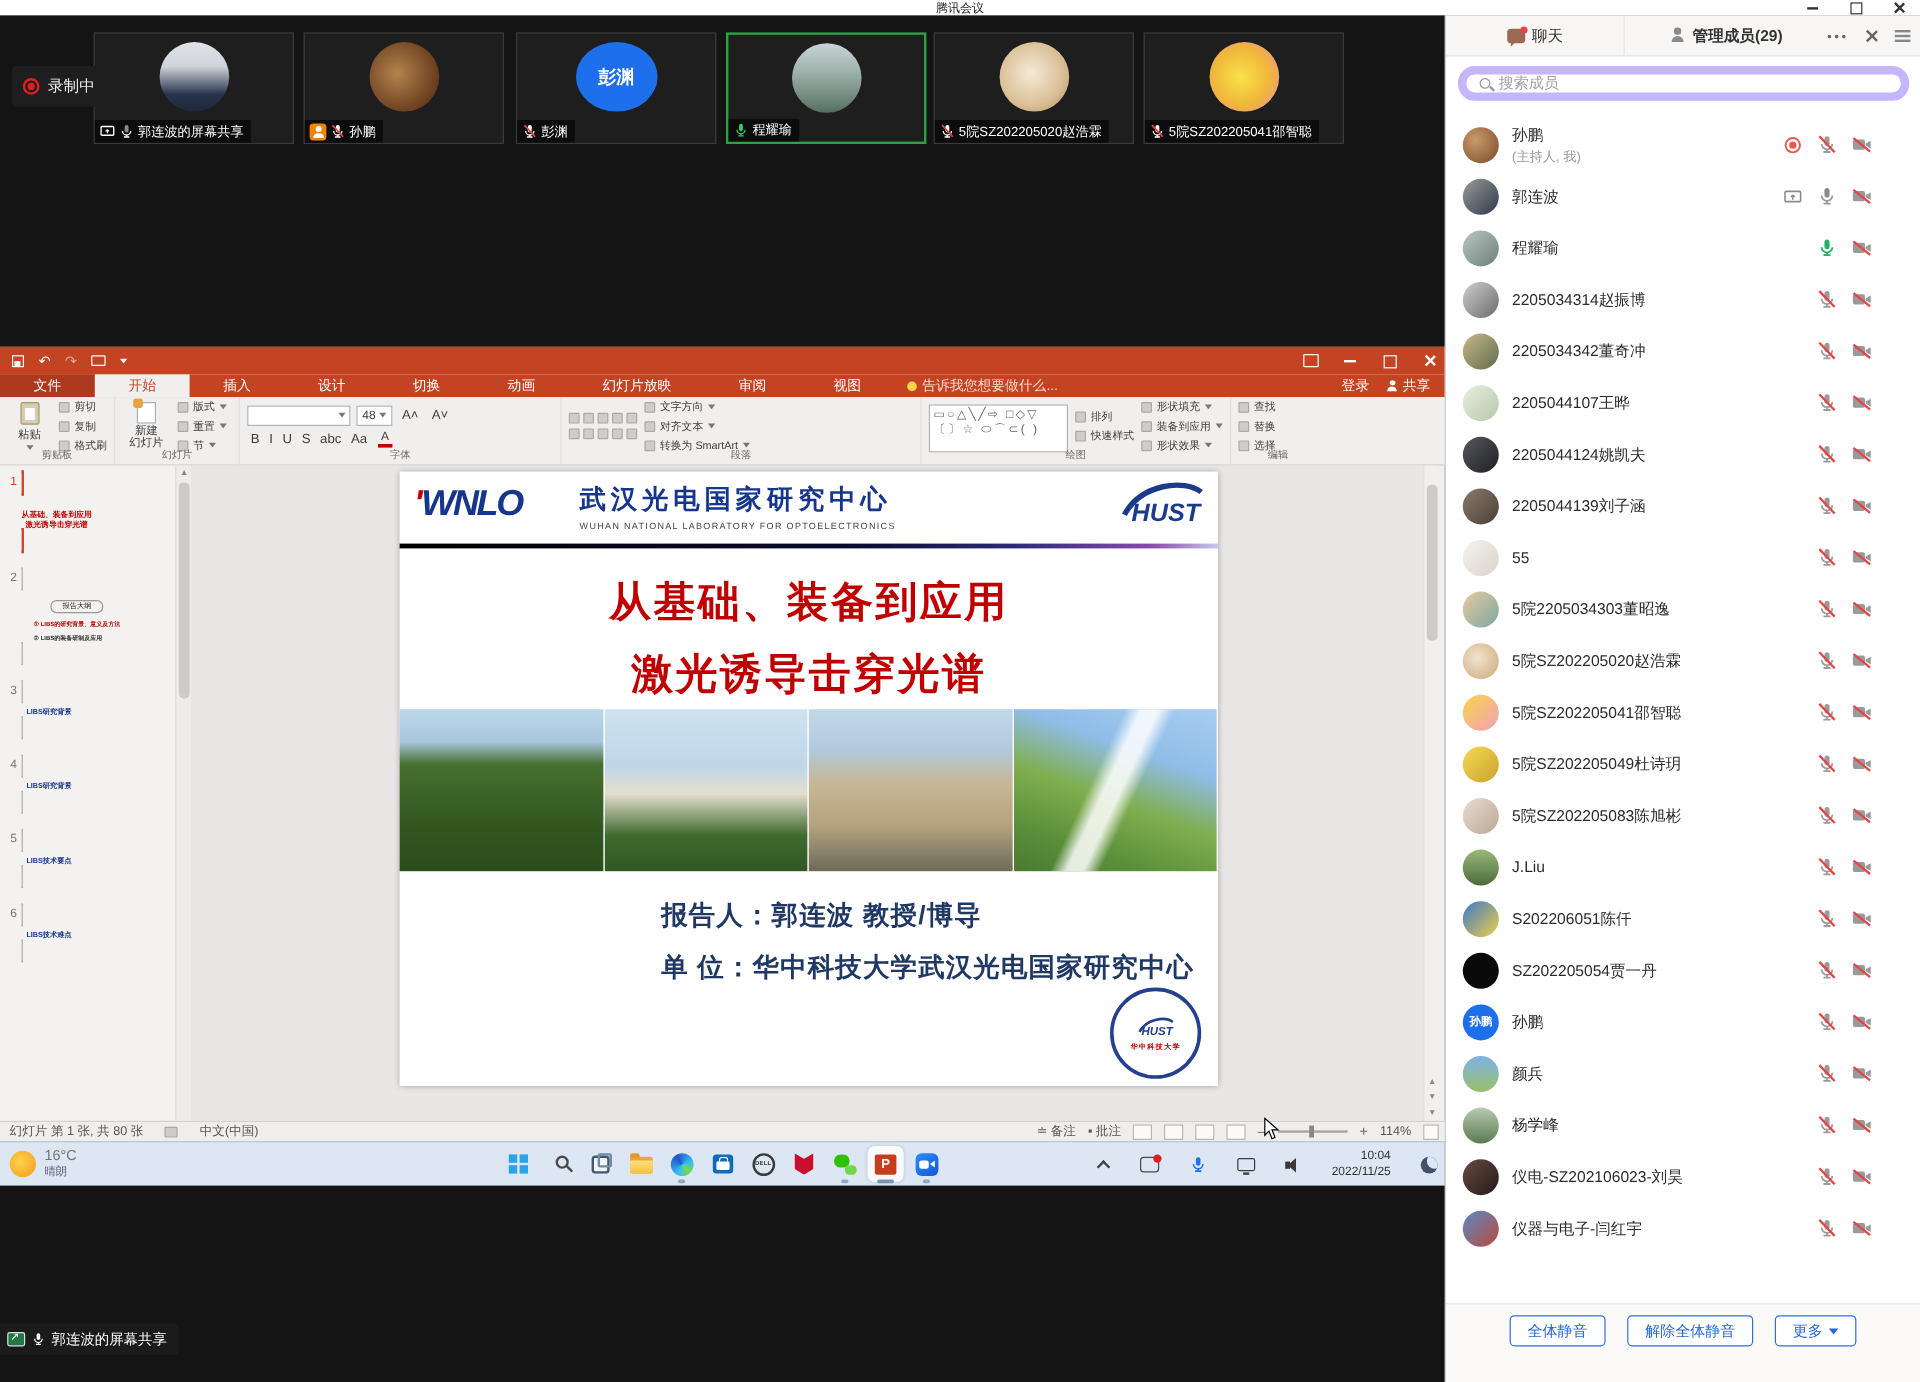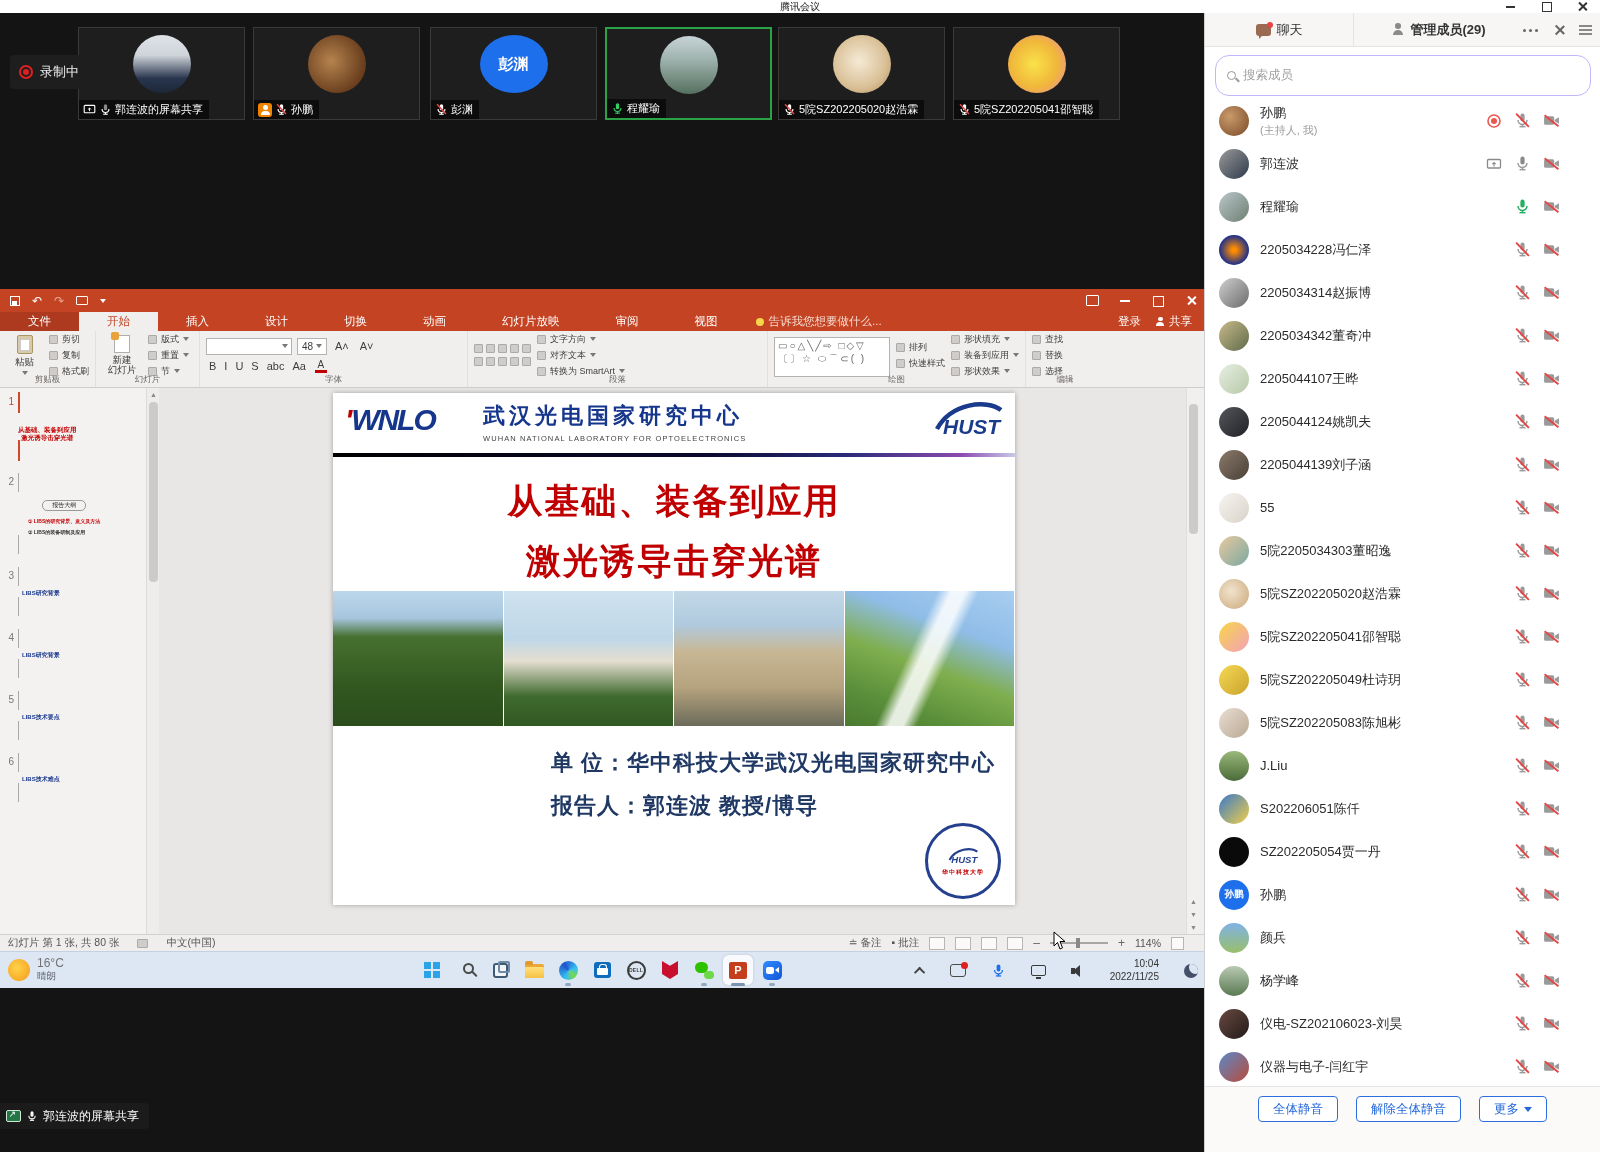--- a/index.html
+++ b/index.html
@@ -152,21 +152,21 @@
 .seal{position:absolute;right:14px;bottom:6px;width:76px;height:76px;border-radius:50%;border:3px solid #24408e;display:flex;flex-direction:column;align-items:center;justify-content:center;gap:2px}
 .seal-cn{font-size:6px;color:#C00000;font-weight:bold;letter-spacing:1px}
 
 #slide-scroll{position:absolute;left:1186px;top:99px;width:13px;height:546px;background:#F2F0EF;border-left:1px solid #E0DEDC}
 #slide-scroll .sb-thumb{position:absolute;left:2px;top:16px;width:9px;height:130px;background:#CDCBC9;border-radius:4px}
 #slide-scroll .sb-bot{position:absolute;bottom:0;left:0;display:flex;flex-direction:column}
 
 
 #ppt-status{position:absolute;left:0;top:645px;width:100%;height:17px;background:#F0EEED;border-top:1px solid #D4D2D0;display:flex;align-items:center;font-size:10.5px;color:#555}
 #status-left{display:flex;align-items:center;gap:18px;padding-left:8px}
-#status-right{margin-left:auto;display:flex;align-items:center;gap:10px;padding-right:20px}
+#status-right{margin-left:auto;display:flex;align-items:center;gap:10px;padding-right:5px}
 .view-btn{width:16px;height:13px;border:1px solid #b8b6b4;background:#fbfaf9;cursor:pointer}
 .zoom-track{width:58px;height:1.5px;background:#a8a6a4;position:relative}
 .zoom-thumb{position:absolute;left:26px;top:-4px;width:4px;height:10px;background:#8a8886}
 .zoom-pm{font-size:12px;color:#666;cursor:pointer}
 #cursor{position:absolute;left:1053px;top:642px;z-index:5;pointer-events:none}
 
 
 #taskbar{position:absolute;left:0;top:951px;width:1204px;height:37px;background:#DCE7F3;border-top:1px solid rgba(180,195,215,.6)}
 #weather{position:absolute;left:8px;top:4px;display:flex;align-items:center;gap:7px}
 .sun{width:22px;height:22px;border-radius:50%;background:radial-gradient(circle at 40% 40%,#ffd24a,#f59a1a)}
@@ -233,21 +233,21 @@
 .member-ic::before{content:"";position:absolute;left:4px;top:0;width:5.5px;height:5.5px;border-radius:50%;background:#8a8a8a}
 .member-ic::after{content:"";position:absolute;left:1.5px;top:6.5px;width:10.5px;height:5.5px;border-radius:5px 5px 0 0;background:#8a8a8a}
 #p-header-right{margin-left:auto;display:flex;align-items:center;gap:14px;padding-right:8px}
 .dots3{width:16px;height:4px;position:relative;cursor:pointer}
 .dots3::after{content:"";position:absolute;left:0;top:1px;width:3px;height:3px;border-radius:50%;background:#666;box-shadow:6px 0 0 #666,12px 0 0 #666}
 .x-close{width:12px;height:12px;position:relative;cursor:pointer}
 .x-close::before,.x-close::after{content:"";position:absolute;left:5.5px;top:0;width:1.5px;height:12px;background:#666}
 .x-close::before{transform:rotate(45deg)}.x-close::after{transform:rotate(-45deg)}
 .ham{width:13px;height:10px;border-top:2px solid #888;border-bottom:2px solid #888;position:relative;cursor:pointer}
 .ham::after{content:"";position:absolute;left:0;top:2px;width:100%;height:2px;background:#888}
-#p-search{position:absolute;left:10px;top:42px;width:376px;height:41px;border:1px solid #c4b5fd;border-radius:14px;background:#fff;display:flex;align-items:center;gap:7px;padding-left:11px}
+#p-search{position:absolute;left:10px;top:42px;width:376px;height:29px;border:7px solid #c4b5fd;border-radius:14px;background:#fff;display:flex;align-items:center;gap:7px;padding-left:11px}
 .mag{width:9px;height:9px;border:1.7px solid #999;border-radius:50%;position:relative;flex:none}
 .mag::after{content:"";position:absolute;width:5px;height:1.7px;background:#999;transform:rotate(45deg);right:-4.5px;bottom:-2px}
 #p-search span{font-size:12.5px;color:#A0A0A0}
 #m-list{position:absolute;left:0;top:86px;width:100%;height:989px;overflow:hidden;display:flex;flex-direction:column}
 .m-row{height:43px;flex:none;display:flex;align-items:center;padding-left:14px;position:relative;cursor:pointer}
 .m-avatar{width:30px;height:30px;border-radius:50%;flex:none;display:flex;align-items:center;justify-content:center;overflow:hidden}
 .m-avatar i{font-style:normal;color:#fff;font-size:9.5px;font-weight:bold}
 .m-info{display:flex;flex-direction:column;justify-content:center;margin-left:11px;overflow:hidden}
 .m-name{font-size:13px;color:#2b2b2b;white-space:nowrap}
 .m-sub{font-size:11px;color:#9a9a9a;margin-top:1px}
@@ -721,22 +721,22 @@
     <div class="s-rule"></div>
     <div class="s-title t1">从基础、装备到应用</div>
     <div class="s-title t2">激光诱导击穿光谱</div>
     <div class="s-photos">
       <span class="photo"></span>
       <span class="photo"></span>
       <span class="photo"></span>
       <span class="photo"></span>
     </div>
     <div class="s-info">
+      <div>报告人：郭连波  教授/博导</div>
       <div>单  位：华中科技大学武汉光电国家研究中心</div>
-      <div>报告人：郭连波  教授/博导</div>
     </div>
     <div class="seal">
       <svg width="34" height="20" viewBox="0 0 78 46">
           <path d="M8 32 C 22 6, 58 2, 72 13" stroke="#24408e" stroke-width="5" fill="none"></path>
           <text x="12" y="38" font-style="italic" font-weight="bold" font-size="22" fill="#24408e" font-family="Liberation Sans,sans-serif">HUST</text>
         </svg>
       <span class="seal-cn">华中科技大学</span>
     </div>
   </div>
   <div id="slide-scroll">
@@ -984,48 +984,20 @@
           <span class="ic cam muted">
             <svg width="17" height="17" viewBox="0 0 16 16">
               <rect class="cb" x="1" y="4" width="9.5" height="8" rx="1.5"></rect>
               <path class="cb" d="M11 7.2 15 5v6l-4-2.2z"></path>
               <line class="slash" x1="1.5" y1="3" x2="14.5" y2="13.5"></line>
             </svg>
           </span>
         </span>
       </div>
 
-      <div class="m-row">
-        <span class="m-avatar" style="background: radial-gradient(circle, rgb(255, 140, 0) 10%, rgb(28, 47, 138) 70%);">
-          <i></i>
-        </span>
-        <span class="m-info">
-          <span class="m-name">2205034228冯仁泽</span>
-
-        </span>
-        <span class="m-icons">
-
-          <span class="ic mic muted">
-            <svg width="17" height="17" viewBox="0 0 16 16">
-              <rect class="mb" x="6" y="1.5" width="4" height="7.5" rx="2"></rect>
-              <path class="ma" d="M3.8 7.5a4.2 4.2 0 0 0 8.4 0"></path>
-              <line class="ms" x1="8" y1="11.8" x2="8" y2="13.6"></line>
-              <line class="ms" x1="5.2" y1="13.8" x2="10.8" y2="13.8"></line>
-              <line class="slash" x1="2" y1="1.5" x2="14" y2="14"></line>
-            </svg>
-          </span>
-          <span class="ic cam muted">
-            <svg width="17" height="17" viewBox="0 0 16 16">
-              <rect class="cb" x="1" y="4" width="9.5" height="8" rx="1.5"></rect>
-              <path class="cb" d="M11 7.2 15 5v6l-4-2.2z"></path>
-              <line class="slash" x1="1.5" y1="3" x2="14.5" y2="13.5"></line>
-            </svg>
-          </span>
-        </span>
-      </div>
 
       <div class="m-row">
         <span class="m-avatar" style="background: linear-gradient(135deg, rgb(207, 207, 207), rgb(107, 107, 107));">
           <i></i>
         </span>
         <span class="m-info">
           <span class="m-name">2205034314赵振博</span>
 
         </span>
         <span class="m-icons">

